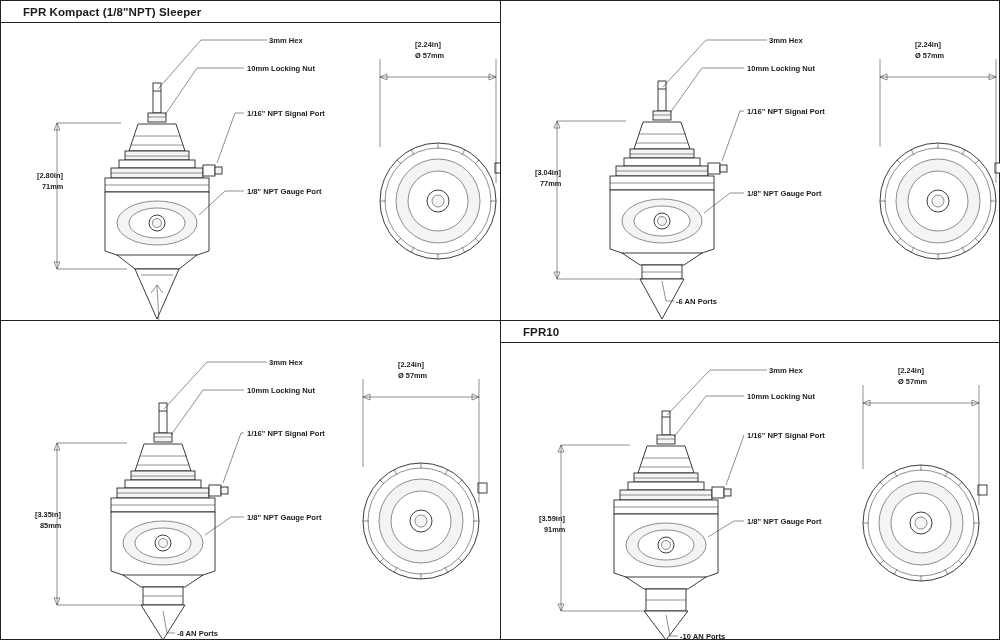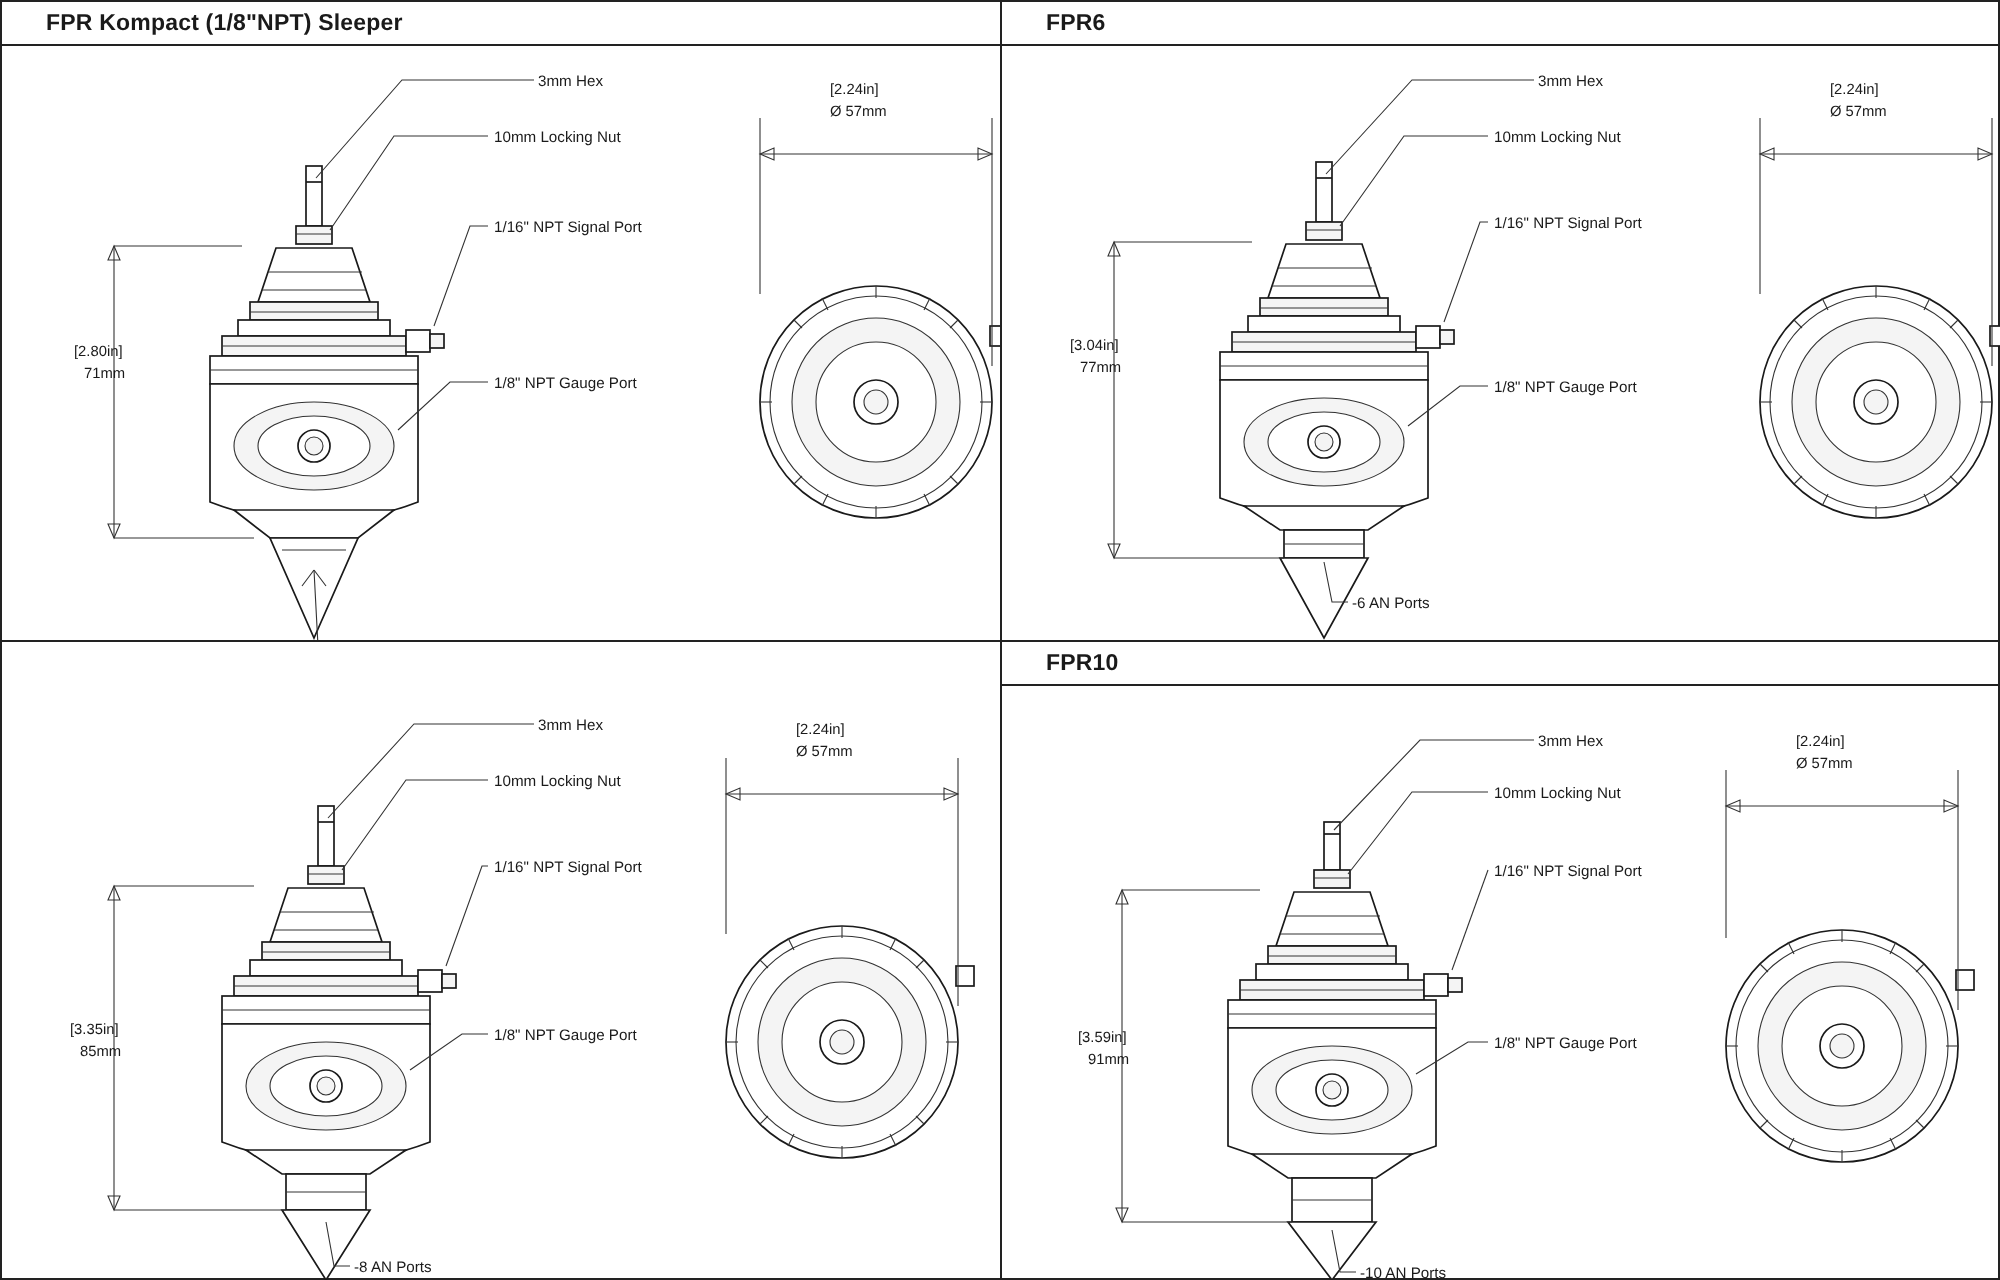--- a/index.html
+++ b/index.html
@@ -33,21 +33,21 @@
     border-bottom: 1px solid #222;
     display: flex; align-items: center;
   }
   .title-bar .t {
     font-size: 11.5px;
     font-weight: bold;
     padding-left: 22px;
     letter-spacing: 0.1px;
     white-space: nowrap;
   }
-  .svg-wrap { position: absolute; left: 0; top: 22px; width: 500px; height: 298px; }
+  .svg-wrap { position: absolute; left: 0; top: 22px; width: 500px; height: 298px; font-weight: bold; }
   svg { display: block; }
   text {
     font-family: "Liberation Sans", sans-serif;
     font-size: 7.6px;
     fill: #1a1a1a;
   }
   text.dim { font-size: 7.4px; }
   .ln-thin { stroke: #333; stroke-width: 0.55; fill: none; }
   .ln-body { stroke: #1a1a1a; stroke-width: 0.85; fill: none; }
   .fillw { fill: #ffffff; }
@@ -156,23 +156,20 @@
           <path class="ln-thin" d="M379 54 L386 51 L386 57 Z"></path>
           <path class="ln-thin" d="M495 54 L488 51 L488 57 Z"></path>
           <text class="dim" x="414" y="24">[2.24in]</text>
           <text class="dim" x="414" y="35">Ø 57mm</text>
         </g>
       </svg>
     </div>
   </div>
 
   <div class="quad q-tr">
-    <div class="title-bar">
-      <span class="t">FPR6</span>
-    </div>
     <div class="svg-wrap">
       <svg width="500" height="298" viewBox="0 0 500 298">
         <g>
           <rect class="ln-body fillw" x="157" y="58" width="8" height="30"></rect>
           <line class="ln-body" x1="157" y1="66" x2="165" y2="66"></line>
           <rect class="ln-body fillg" x="152" y="88" width="18" height="9"></rect>
           <line class="ln-thin" x1="152" y1="92" x2="170" y2="92"></line>
           <path class="ln-body fillw" d="M133 126 L142 99 L180 99 L189 126 Z"></path>
           <line class="ln-thin" x1="138" y1="111" x2="185" y2="111"></line>
           <line class="ln-thin" x1="135" y1="120" x2="187" y2="120"></line>

